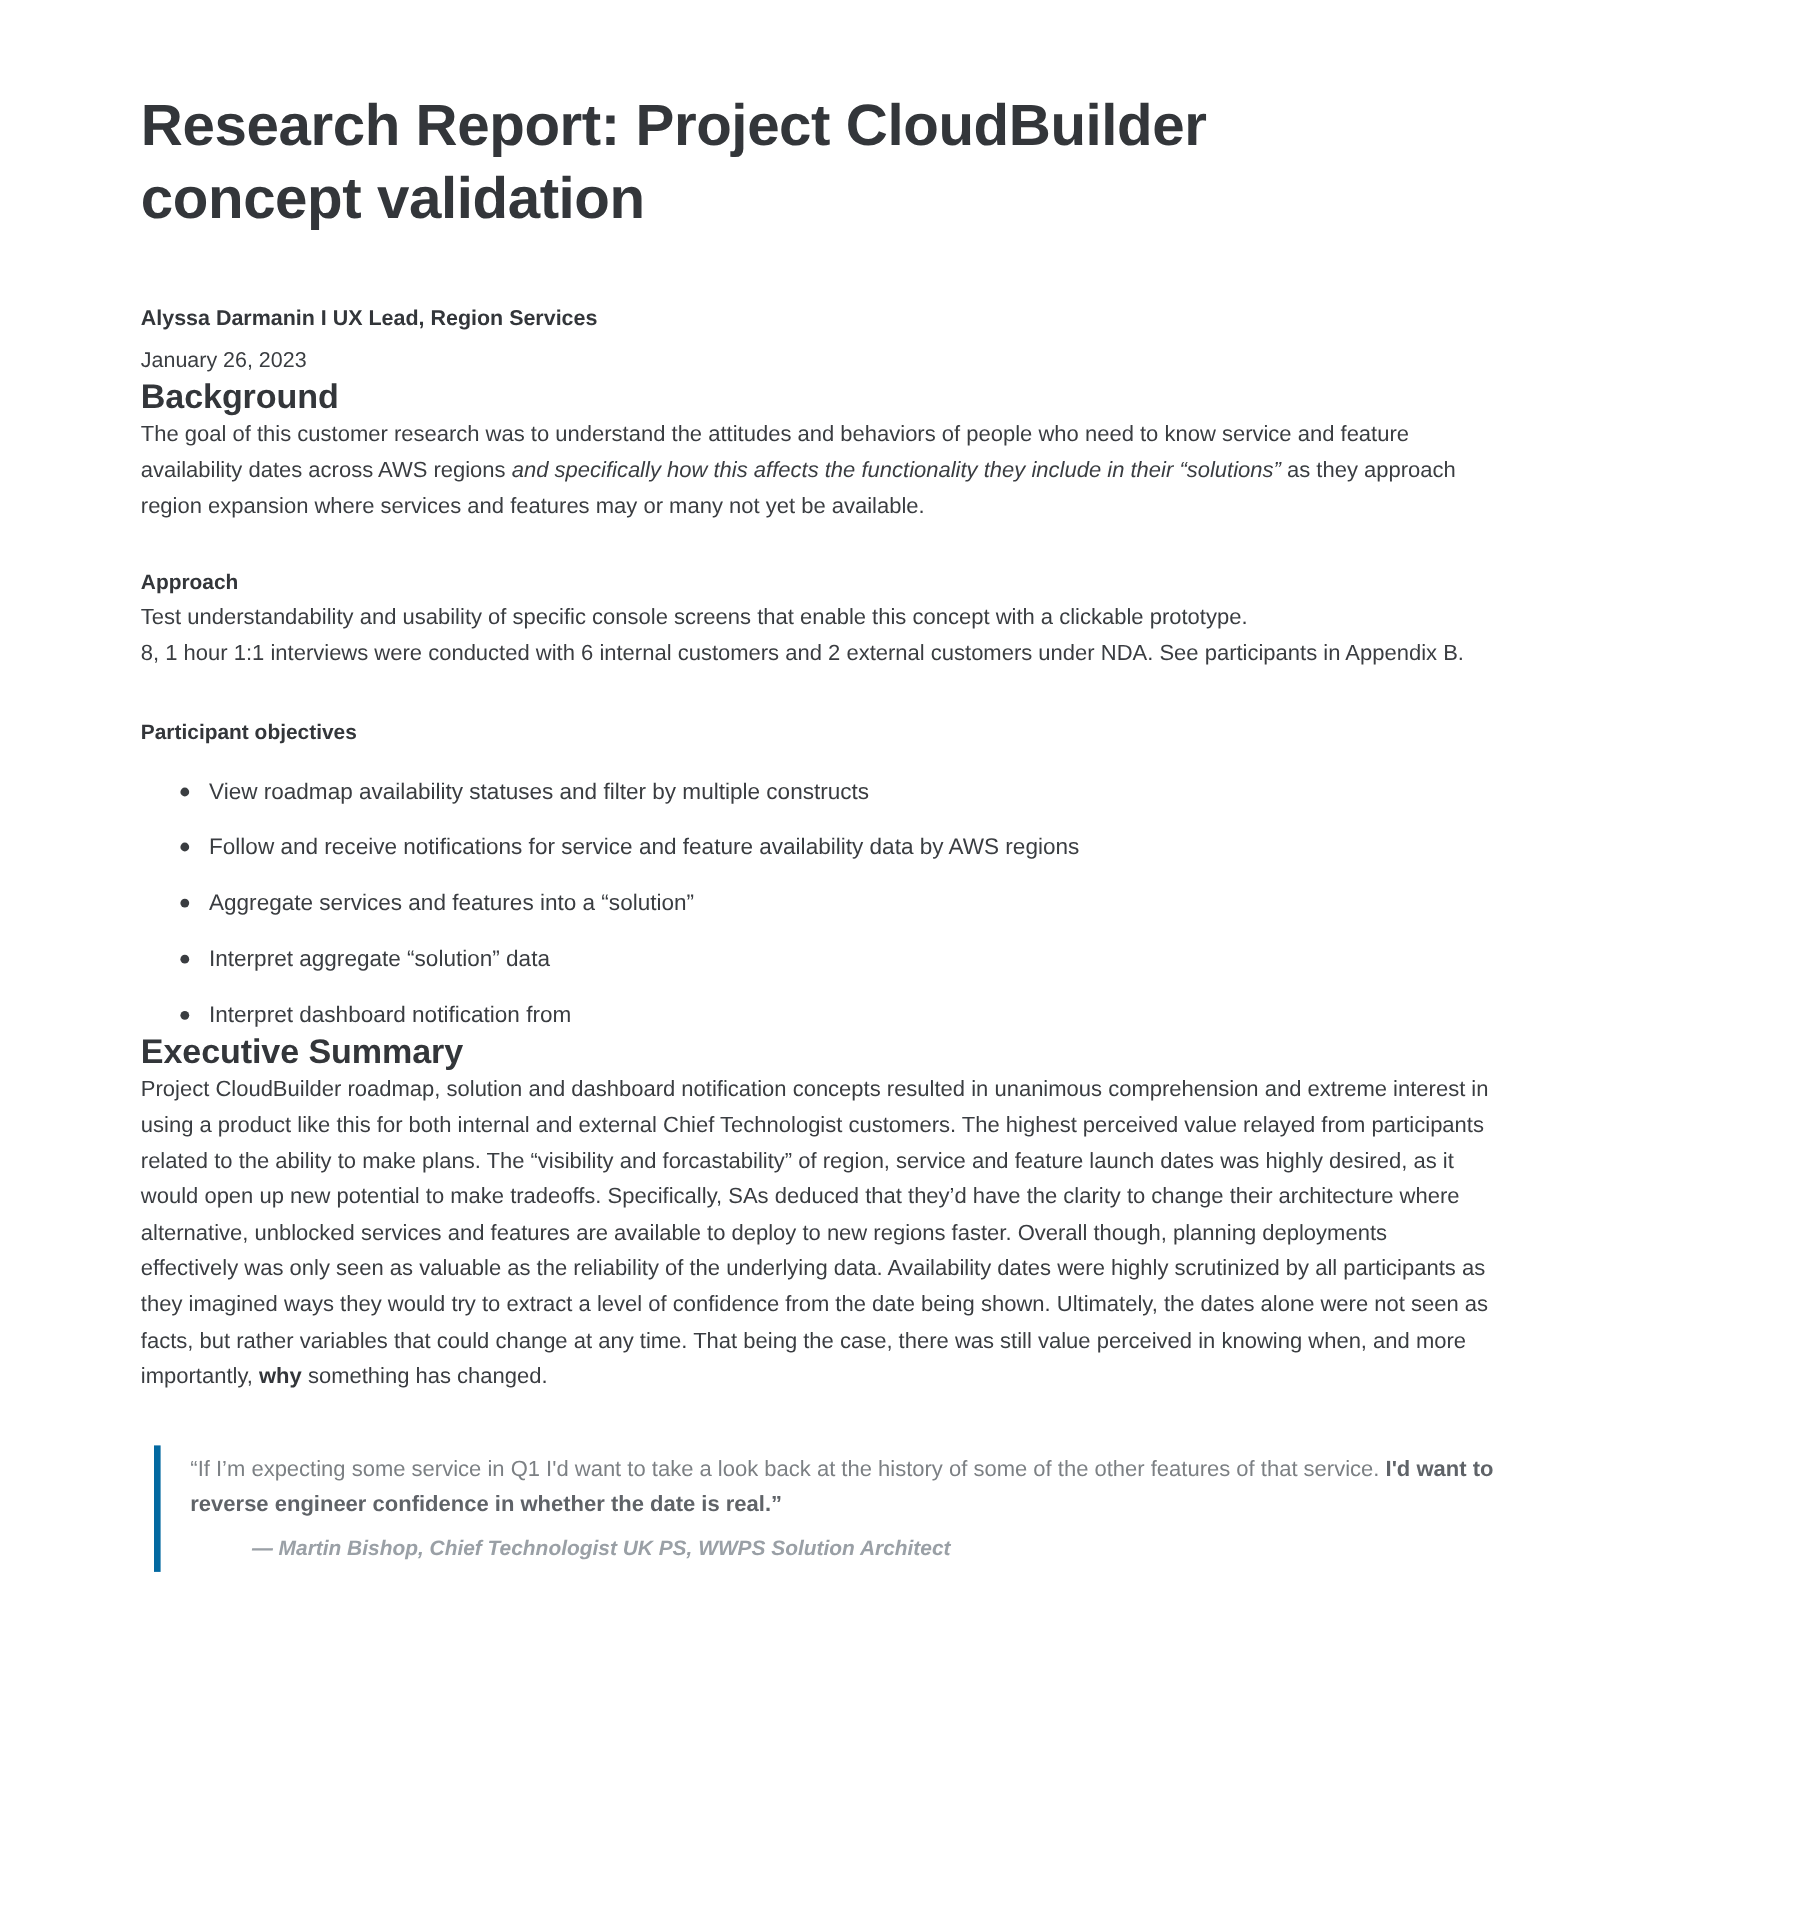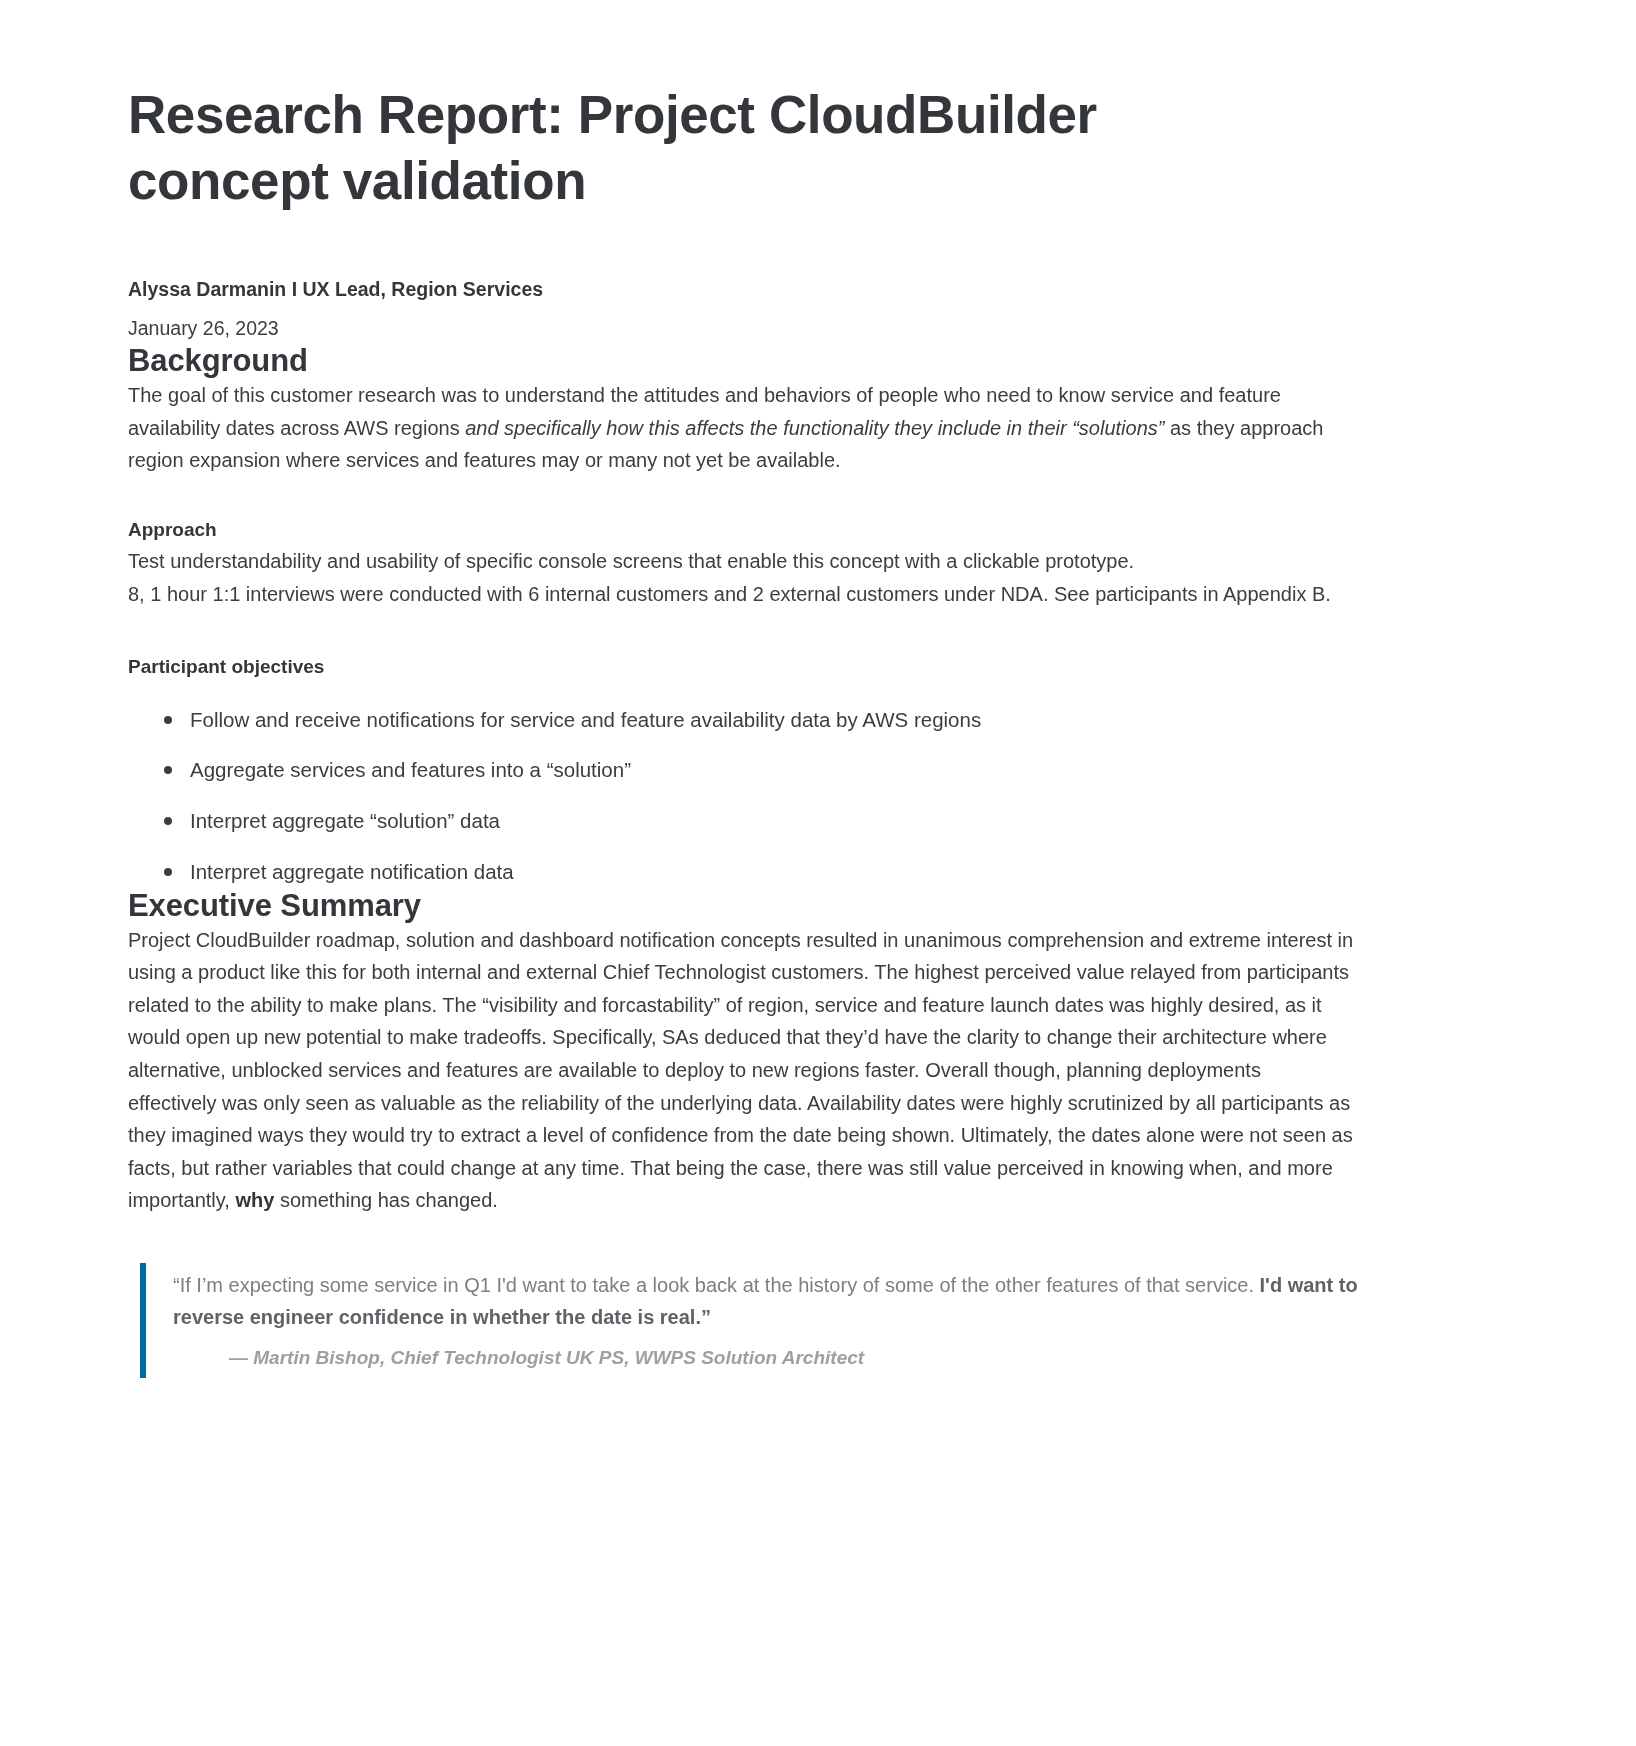--- a/index.html
+++ b/index.html
@@ -136,24 +136,25 @@
   <h2 class="section-heading bg-heading">Background</h2>
 
   <p class="body-text bg-para"><span>The goal of this customer research was to understand the attitudes and behaviors of people who need to know service and feature availability dates across AWS regions </span><em class="ital">and specifically how this affects the functionality they include in their “solutions”</em><span> as they approach region expansion where services and features may or many not yet be available.</span></p>
 
   <h3 class="sub-heading approach-heading">Approach</h3>
   <p class="body-text approach-lines">Test understandability and usability of specific console screens that enable this concept with a clickable prototype.</p>
   <p class="body-text">8, 1 hour 1:1 interviews were conducted with 6 internal customers and 2 external customers under NDA. See participants in Appendix B.</p>
 
   <h3 class="sub-heading objectives-heading">Participant objectives</h3>
   <ul class="objectives">
+    <li>View roadmap availability statuses and filter by multiple constructs</li>
     <li>Follow and receive notifications for service and feature availability data by AWS regions</li>
     <li>Aggregate services and features into a “solution”</li>
     <li>Interpret aggregate “solution” data</li>
-    <li>Interpret aggregate notification data</li>
+    <li>Interpret dashboard notification from</li>
   </ul>
 
   <h2 class="section-heading exec-heading">Executive Summary</h2>
 
   <p class="body-text exec-para"><span>Project CloudBuilder roadmap, solution and dashboard notification concepts resulted in unanimous comprehension and extreme interest in using a product like this for both internal and external Chief Technologist customers. The highest perceived value relayed from participants related to the ability to make plans. The “visibility and forcastability” of region, service and feature launch dates was highly desired, as it would open up new potential to make tradeoffs. Specifically, SAs deduced that they’d have the clarity to change their architecture where alternative, unblocked services and features are available to deploy to new regions faster. Overall though, planning deployments effectively was only seen as valuable as the reliability of the underlying data. Availability dates were highly scrutinized by all participants as they imagined ways they would try to extract a level of confidence from the date being shown. Ultimately, the dates alone were not seen as facts, but rather variables that could change at any time. That being the case, there was still value perceived in knowing when, and more importantly, </span><strong class="bld">why</strong><span> something has changed.</span></p>
 
   <blockquote class="quote">
     <p class="q-text"><span>“If I’m expecting some service in Q1 I'd want to take a look back at the history of some of the other features of that service. </span><span class="q-bold">I'd want to reverse engineer confidence in whether the date is real.”</span></p>
     <div class="q-attrib">— Martin Bishop, Chief Technologist UK PS, WWPS Solution Architect</div>
   </blockquote>

